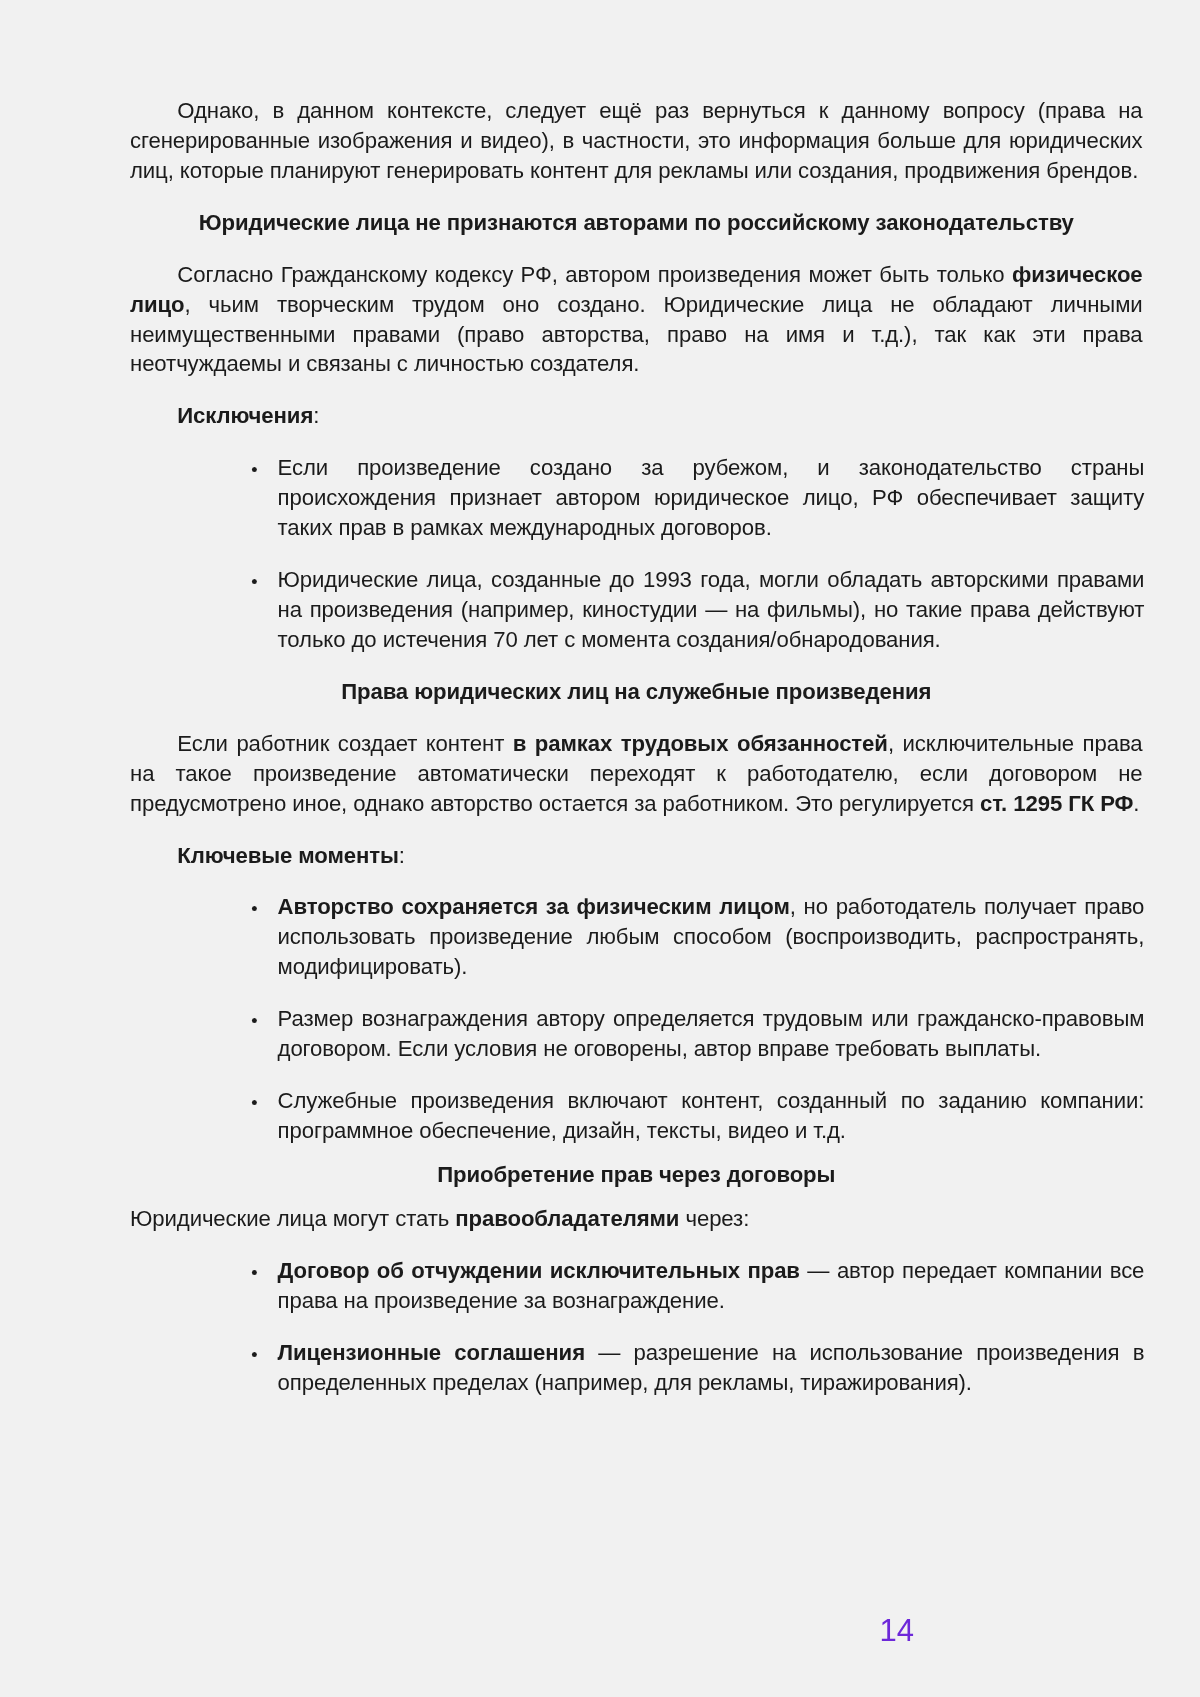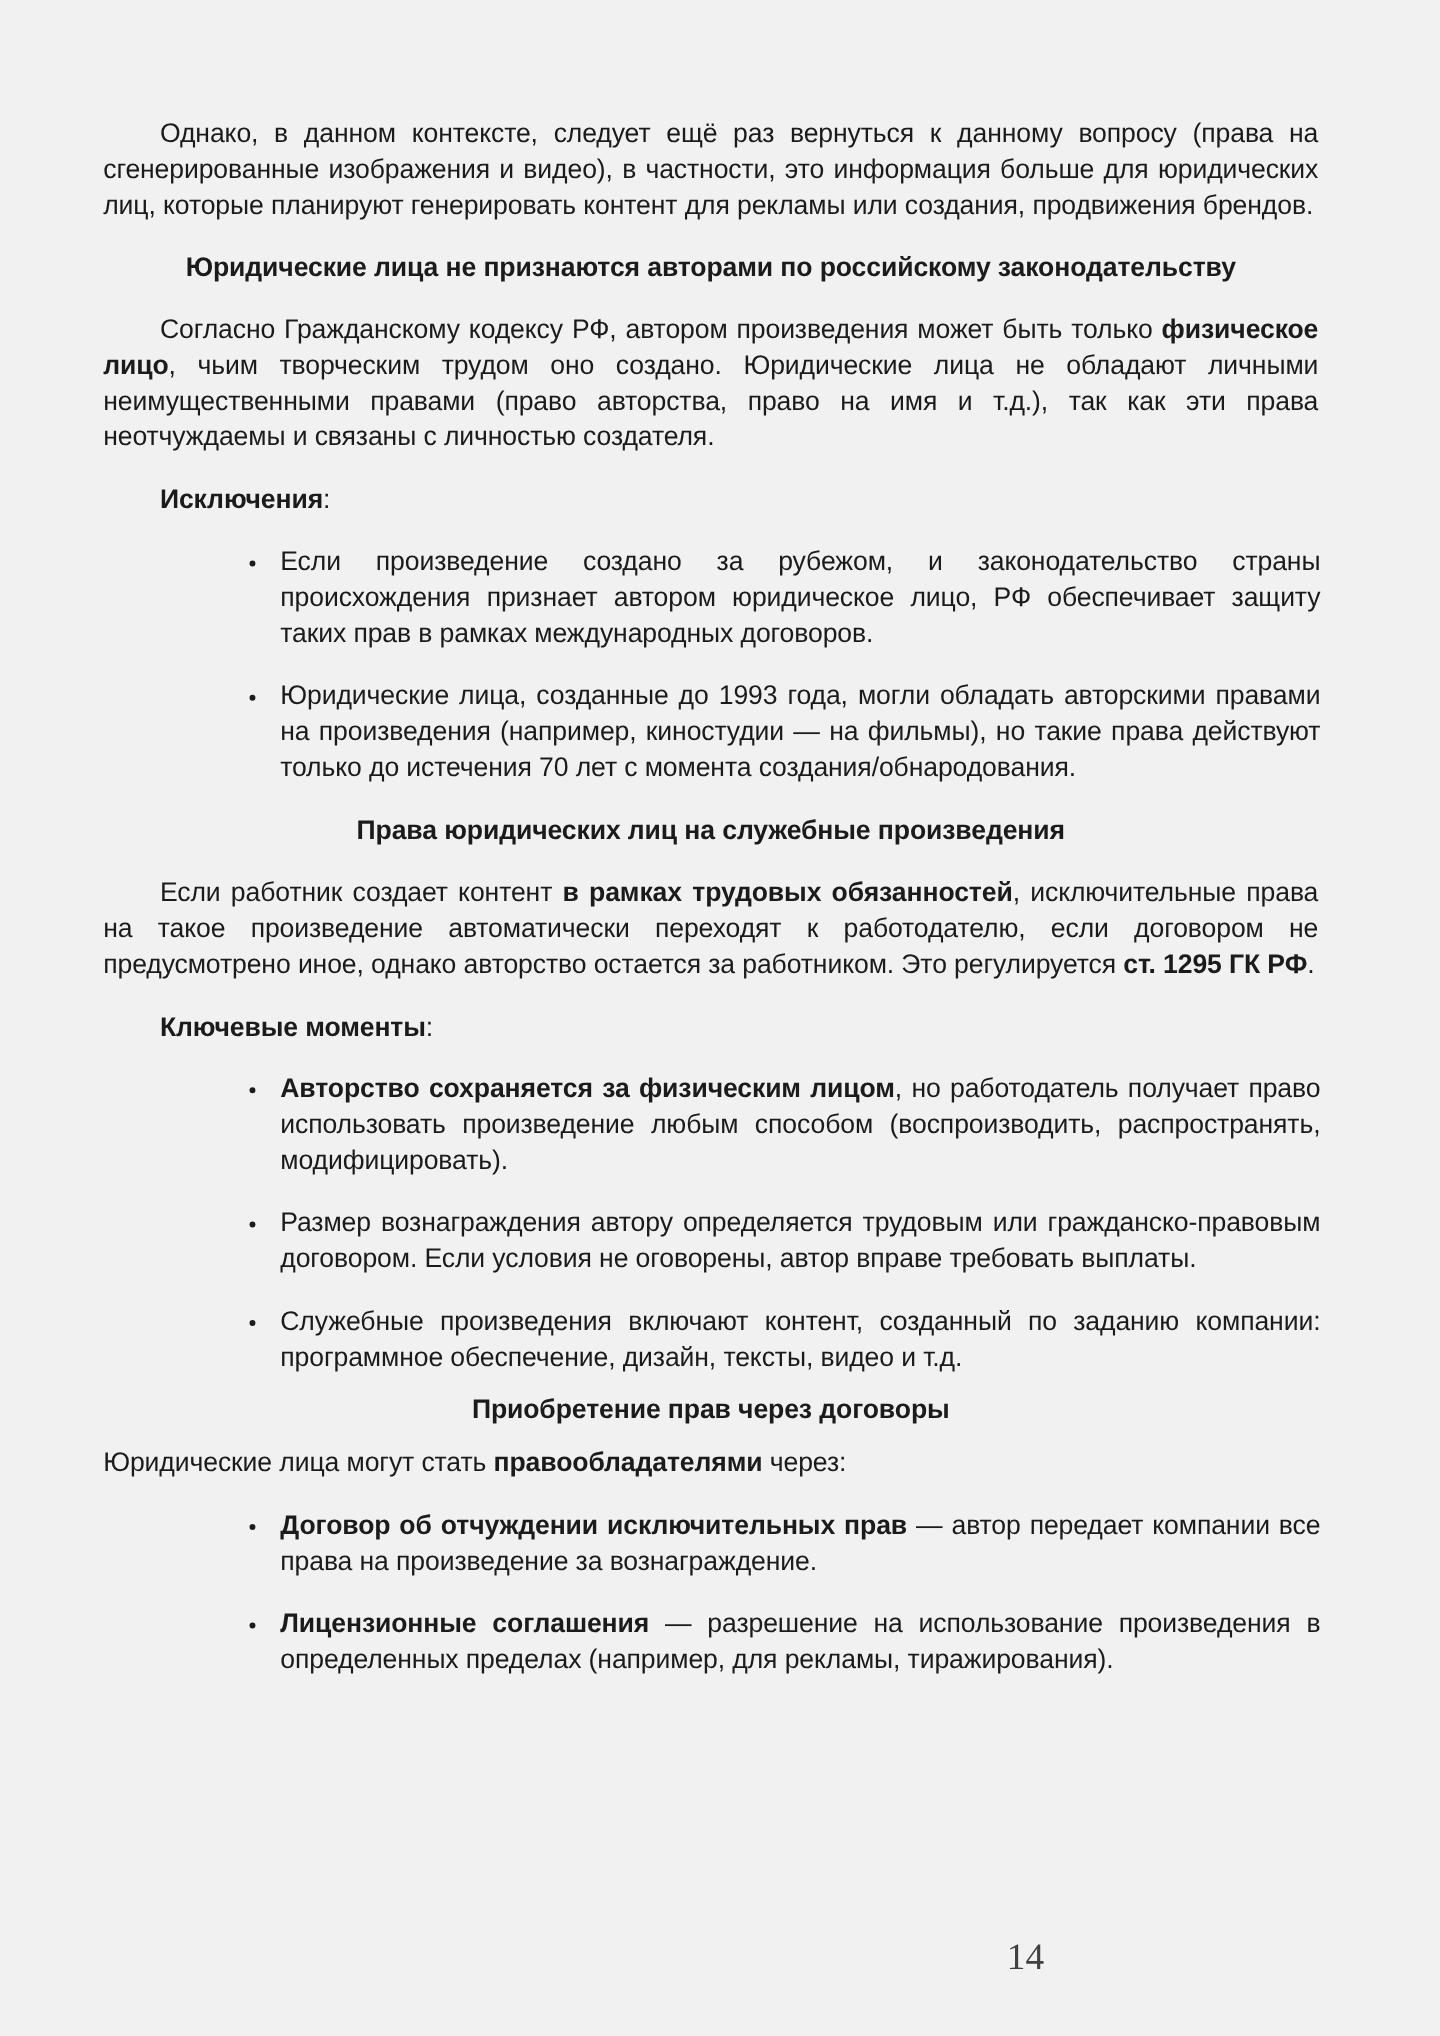--- a/index.html
+++ b/index.html
@@ -15,20 +15,21 @@
     -webkit-font-smoothing: antialiased;
   }
 
   .page {
     position: relative;
     width: 956px;
     height: 1697px;
     background: #f1f1f1;
     box-sizing: border-box;
     padding: 96px 86px 40px 86px;
+    margin-left: 44px;
   }
 
   .content {
     width: 1028px;
     font-size: 22.5px;
     line-height: 1.33;
     letter-spacing: -0.1px;
     transform-origin: left top;
   }
 
@@ -96,22 +97,22 @@
   .gap-sm { height: 14px; }
   .gap-md { height: 22px; }
 
   b, strong { font-weight: bold; }
 
   .page-number {
     position: absolute;
     right: 86px;
     bottom: 48px;
     font-size: 31px;
-    color: #404040;
-    font-family: Liberation Serif, serif;
+    color: #6d28d9;
+    font-family: Liberation Sans, sans-serif;
     letter-spacing: 0;
   }
 </style>
 </head>
 <body>
 
 <div class="page">
   <div class="content">
 
     <p class="body">Однако, в данном контексте, следует ещё раз вернуться к данному вопросу (права на сгенерированные изображения и видео), в частности, это информация больше для юридических лиц, которые планируют генерировать контент для рекламы или создания, продвижения брендов.</p>

